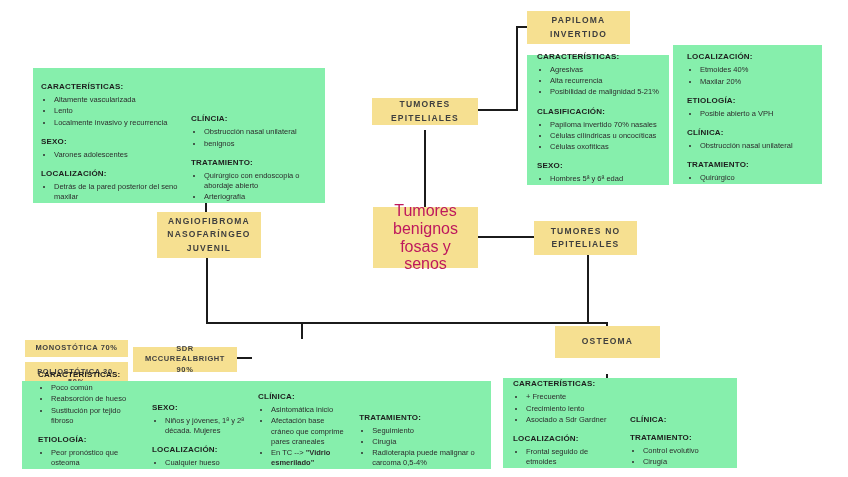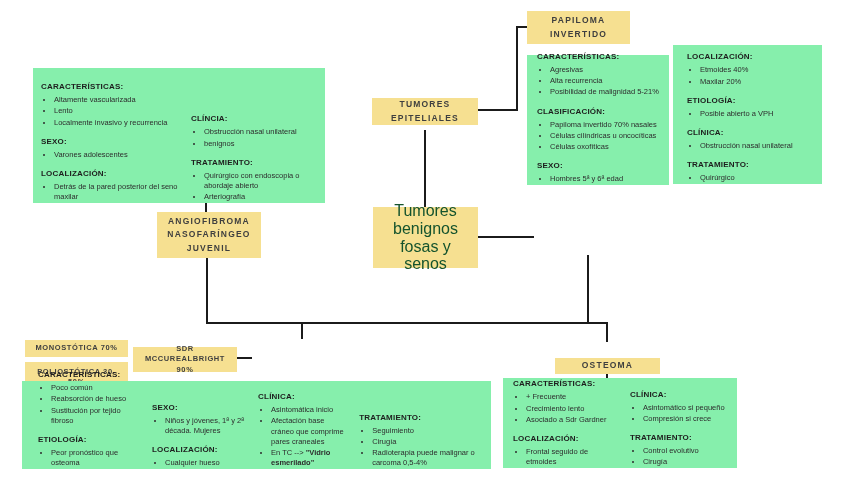--- a/index.html
+++ b/index.html
@@ -6,21 +6,21 @@
   #canvas{
     position:relative;width:848px;height:477px;background:#ffffff;overflow:hidden;
     font-family:"Liberation Sans",sans-serif;
   }
   
   .node{
     position:absolute;background:#f6e091;display:flex;align-items:center;justify-content:center;
     text-align:center;color:#3f3f3f;font-weight:bold;font-size:8.5px;letter-spacing:1.2px;
     line-height:1.55;padding:0 4px;box-sizing:border-box;
   }
-  .node.main{font-size:16px;font-weight:400;letter-spacing:0;color:#14532d;line-height:1.12;}
+  .node.main{font-size:16px;font-weight:400;letter-spacing:0;color:#be185d;line-height:1.12;}
   .node.small{font-size:7.5px;letter-spacing:0.6px;line-height:1.4;}
   
   .panel{
     position:absolute;background:#86efac;box-sizing:border-box;display:flex;align-items:flex-end;
   }
   .panel .col{box-sizing:border-box;}
   .panel .h{font-weight:bold;font-size:8px;color:#1d1d1d;letter-spacing:0.2px;margin-top:9px;}
   .panel .col .h:first-child{margin-top:0;}
   .panel ul{margin:4px 0 0;padding-left:13px;}
   .panel li{font-size:7.5px;color:#2d2d2d;line-height:1.35;margin:1px 0;}
@@ -59,25 +59,26 @@
   <div class="line" style="left:206px;top:258px;width:2px;height:66px"></div>
   <div class="line" style="left:205px;top:203px;width:2px;height:9px"></div>
   <div class="line" style="left:301px;top:322px;width:2px;height:17px"></div>
   <div class="line" style="left:606px;top:322px;width:2px;height:20px"></div>
   <div class="line" style="left:237px;top:357px;width:15px;height:2px"></div>
   <div class="line" style="left:606px;top:374px;width:2px;height:6px"></div>
 
   <div class="node" style="left:527px;top:11px;width:103px;height:33px">PAPILOMA INVERTIDO</div>
   <div class="node" style="left:372px;top:98px;width:106px;height:27px">TUMORES EPITELIALES</div>
   <div class="node main" style="left:373px;top:207px;width:105px;height:61px">Tumores benignos fosas y senos</div>
+  <div class="node" style="left:534px;top:221px;width:103px;height:34px">TUMORES NO EPITELIALES</div>
   <div class="node" style="left:157px;top:212px;width:104px;height:46px">ANGIOFIBROMA NASOFARÍNGEO JUVENIL</div>
   <div class="node small" style="left:25px;top:340px;width:103px;height:17px">MONOSTÓTICA 70%</div>
   <div class="node small" style="left:25px;top:362px;width:103px;height:30px">POLIOSTÓTICA 30-50%</div>
   <div class="node small" style="left:133px;top:347px;width:104px;height:25px">SDR MCCUREALBRIGHT 90%</div>
-  <div class="node" style="left:555px;top:358px;width:105px;height:16px">OSTEOMA</div>
+  <div class="node" style="left:555px;top:326px;width:105px;height:32px">OSTEOMA</div>
 
   <div class="panel" id="panel-angiofibroma">
       <div class="col">
         <div class="h">CARACTERÍSTICAS:</div>
         <ul>
           <li><span>Altamente vascularizada</span></li>
           <li><span>Lento</span></li>
           <li><span>Localmente invasivo y recurrencia</span></li>
         </ul>
         <div class="h">SEXO:</div>
@@ -191,24 +192,20 @@
           <li><span>Crecimiento lento</span></li>
           <li><span>Asociado a Sdr Gardner</span></li>
         </ul>
         <div class="h">LOCALIZACIÓN:</div>
         <ul>
           <li><span>Frontal seguido de etmoides</span></li>
         </ul>
       </div>
       <div class="col">
         <div class="h">CLÍNICA:</div>
-        <ul>
-          <li><span>Asintomático si pequeño</span></li>
-          <li><span>Compresión si crece</span></li>
-        </ul>
         <div class="h">TRATAMIENTO:</div>
         <ul>
           <li><span>Control evolutivo</span></li>
           <li><span>Cirugía</span></li>
         </ul>
       </div>
     </div>
 
 </div>
 

